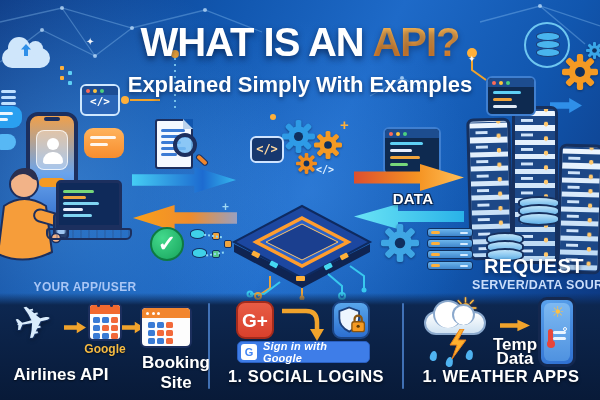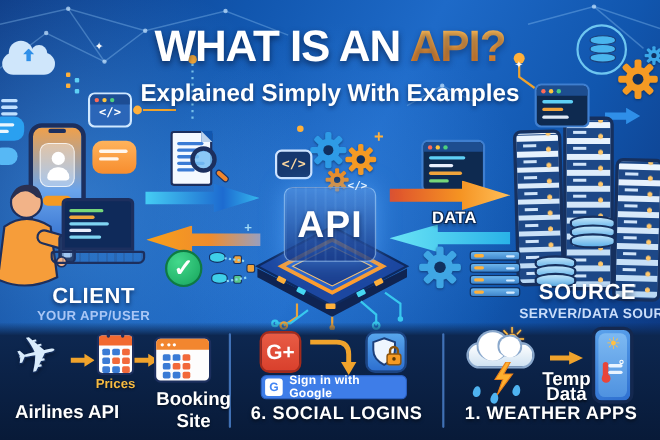--- a/index.html
+++ b/index.html
@@ -126,21 +126,21 @@
   .br-head i { width:3px; height:3px; border-radius:50%; background:#fff; }
   .gplus { left:236px; top:8px; width:38px; height:38px; border-radius:9px;
     background:linear-gradient(180deg,#e85c45,#d9402c); border:2px solid #a32b1c;
     color:#fff; font-size:19px; font-weight:bold; text-align:center; line-height:36px; }
   .shieldbox { left:332px; top:8px; width:38px; height:38px; border-radius:9px;
     background:linear-gradient(180deg,#58a6ec,#2d6fd0); border:2px solid #1c4584; }
   .gbtn { left:237px; top:48px; width:133px; height:22px; border-radius:5px; background:#3e7de8;
     border:1.5px solid #did; border:1.5px solid #2a5fc0; display:flex; align-items:center; z-index:7; }
   .gbox { width:16px; height:16px; margin:0 6px 0 3px; background:#fff; border-radius:3px;
     text-align:center; line-height:16px; font-size:11px; font-weight:bold; color:#4285F4; }
-  .gbtn span { color:#fff; font-size:11px; font-weight:bold; letter-spacing:.2px; }
+  .gbtn span { color:#fff; font-size:11px; font-weight:bold; letter-spacing:.2px;font-style:italic; }
   .sun { font-size:30px; color:#ffc043; text-shadow:0 0 2px #e87f1a; }
   .cloud { left:424px; top:18px; width:62px; height:24px; background:linear-gradient(180deg,#ffffff,#cfe2f2);
     border-radius:14px; border:2px solid #8aa8cc; }
   .cloud:before { content:""; position:absolute; left:7px; top:-13px; width:26px; height:26px; border-radius:50%;
     background:#fff; border:2px solid #8aa8cc; border-bottom:none; }
   .cloud:after { content:""; position:absolute; right:9px; top:-9px; width:19px; height:19px; border-radius:50%;
     background:#fff; border:2px solid #8aa8cc; border-bottom:none; }
   .drop { position:absolute; width:7px; height:10px; background:#4fb3f0;
     border-radius:50% 50% 50% 50%/60% 60% 40% 40%; transform:rotate(12deg); }
   .wphone { left:538px; top:4px; width:38px; height:70px; border-radius:9px; border:3px solid #14284f;
@@ -309,21 +309,20 @@
   <div class="abs laptop">
     <div class="lap-screen">
       <i style="width:60%;background:#76d77a"></i>
         <i style="width:45%;background:#f0a43c"></i>
       <i style="width:70%;background:#7fd4f2"></i>
         <i style="width:38%;background:#e8eefc"></i>
       <i style="width:55%;background:#7fd4f2"></i>
     </div>
     <div class="lap-base"></div>
   </div>
-  <div class="abs client-title">CLIENT</div>
   <div class="abs client-sub">YOUR APP/USER</div>
 
   <div class="abs doc">
     <div class="paper">
       <span class="fold"></span>
       <i style="top:8px;width:24px"></i>
         <i style="top:14px;width:27px"></i>
         <i style="top:20px;width:20px"></i>
       <i style="top:26px;width:25px"></i>
         <i style="top:32px;width:16px"></i>
@@ -378,23 +377,20 @@
       <polyline points="98,72 112,84 112,94"></polyline>
       <polyline points="120,64 134,74 134,88"></polyline>
       <polyline points="50,80 34,92 20,92"></polyline>
     </g>
     <circle cx="28" cy="94" r="3" fill="none" stroke="#e8a33c" stroke-width="2"></circle>
     <circle cx="72" cy="96" r="2.5" fill="#e8a33c"></circle>
     <circle cx="112" cy="94" r="3" fill="none" stroke="#38c8ee" stroke-width="2"></circle>
     <circle cx="134" cy="88" r="2.5" fill="#38c8ee"></circle>
     <circle cx="20" cy="92" r="2.5" fill="none" stroke="#38c8ee" stroke-width="2"></circle>
   </svg>
-  <div class="abs api-panel">
-    <div class="api-txt">API</div>
-  </div>
 
   <div class="abs codewin" style="left:383px;top:127px;width:58px;height:48px">
     <div class="cw-head">
         <i style="background:#ff6b57"></i>
         <i style="background:#ffc53d"></i>
         <i style="background:#4cd07f"></i>
       </div>
     <b style="width:62%;background:#5ed0f5"></b>
       <b style="width:40%;background:#e8eefc"></b>
     <b style="width:55%;background:#f0a43c"></b>
@@ -431,21 +427,21 @@
   <div class="abs" style="left:518px;top:196px;width:42px;z-index:3">
     <div class="disk" style="margin-top:0"></div>
       <div class="disk"></div>
       <div class="disk"></div>
   </div>
   <div class="abs" style="left:486px;top:232px;width:38px;z-index:3">
     <div class="disk" style="margin-top:0"></div>
       <div class="disk"></div>
       <div class="disk"></div>
   </div>
-  <div class="abs server-title">SOURCE</div>
+  <div class="abs server-title">REQUEST</div>
   <div class="abs server-sub">SERVER/DATA SOURCE</div>
 
   <div class="abs bottom">
     <div class="abs divider" style="left:208px"></div>
     <div class="abs divider" style="left:402px"></div>
 
     <div class="abs plane">✈</div>
     <div class="abs sm-lbl" style="left:2px;top:72px;width:118px">Airlines API</div>
     <div class="abs sarrow" style="left:64px;top:28px"></div>
     <div class="abs cal">
@@ -457,21 +453,21 @@
           <i></i>
           <i></i>
           <i></i>
           <i></i>
           <i></i>
           <i></i>
           <i></i>
           <i></i>
         </div>
     </div>
-    <div class="abs sm-lbl" style="left:72px;top:49px;width:66px;color:#f6bb42;font-size:12px">Prices</div>
+    <div class="abs sm-lbl" style="left:72px;top:49px;width:66px;color:#f6bb42;font-size:12px">Google</div>
     <div class="abs sarrow" style="left:122px;top:28px"></div>
     <div class="abs browser">
       <div class="br-head">
           <i></i>
           <i></i>
           <i></i>
         </div>
       <div class="grid9" style="top:14px;left:6px">
           <i></i>
           <i></i>
@@ -496,21 +492,21 @@
         <path d="M17 5 L28 9 V17 C28 25 23 29 17 32 C11 29 6 25 6 17 V9 Z" fill="#eef6ff" stroke="#1c3f7a" stroke-width="2"></path>
         <rect x="20" y="21" width="14" height="11" rx="2.5" fill="#f59a23" stroke="#8a5510" stroke-width="1.5"></rect>
         <path d="M23 21 v-3 a4 4 0 0 1 8 0 v3" fill="none" stroke="#8a5510" stroke-width="2.5"></path>
         <circle cx="27" cy="26" r="1.8" fill="#5c3a08"></circle>
       </svg>
     </div>
     <div class="abs gbtn">
       <div class="gbox">G</div>
       <span>Sign in with Google</span>
     </div>
-    <div class="abs sec-title" style="left:212px;width:188px">6. SOCIAL LOGINS</div>
+    <div class="abs sec-title" style="left:212px;width:188px">1. SOCIAL LOGINS</div>
 
     <div class="abs sun" style="left:452px;top:-2px;z-index:1">☀</div>
     <div class="abs cloud" style="z-index:2"></div>
     <svg class="abs" style="left:448px;top:36px;z-index:3" width="20" height="30" viewBox="0 0 20 30">
       <polygon points="12,0 2,16 9,16 4,30 18,11 10,11 16,0" fill="#ffb02e" stroke="#e87f1a" stroke-width="1"></polygon>
     </svg>
     <div class="abs drop" style="left:430px;top:58px"></div>
     <div class="abs drop" style="left:446px;top:64px"></div>
     <div class="abs drop" style="left:466px;top:57px"></div>
     <div class="abs sarrow" style="left:500px;top:26px;width:30px"></div>

